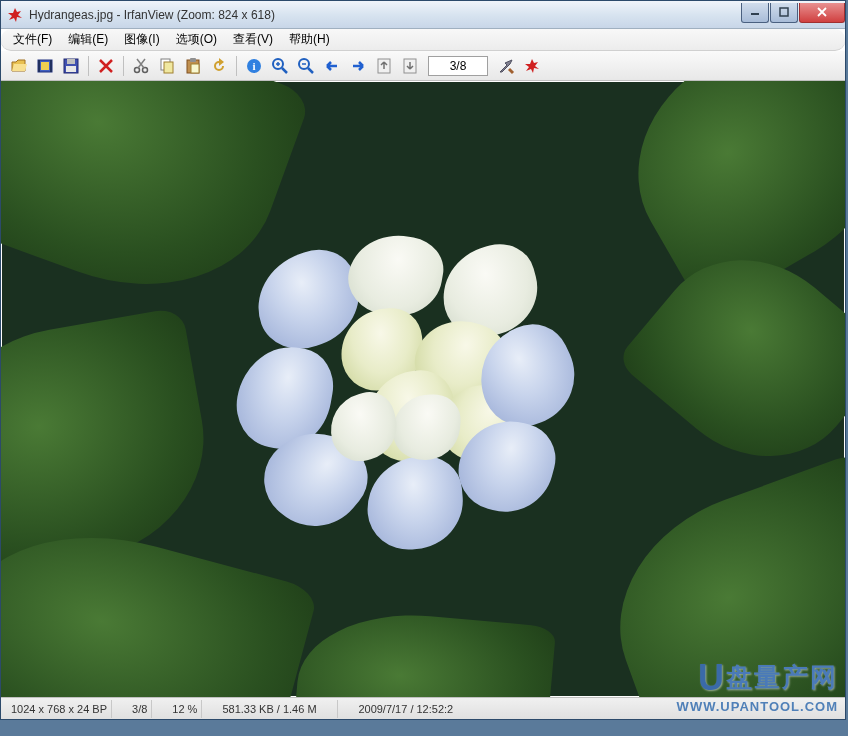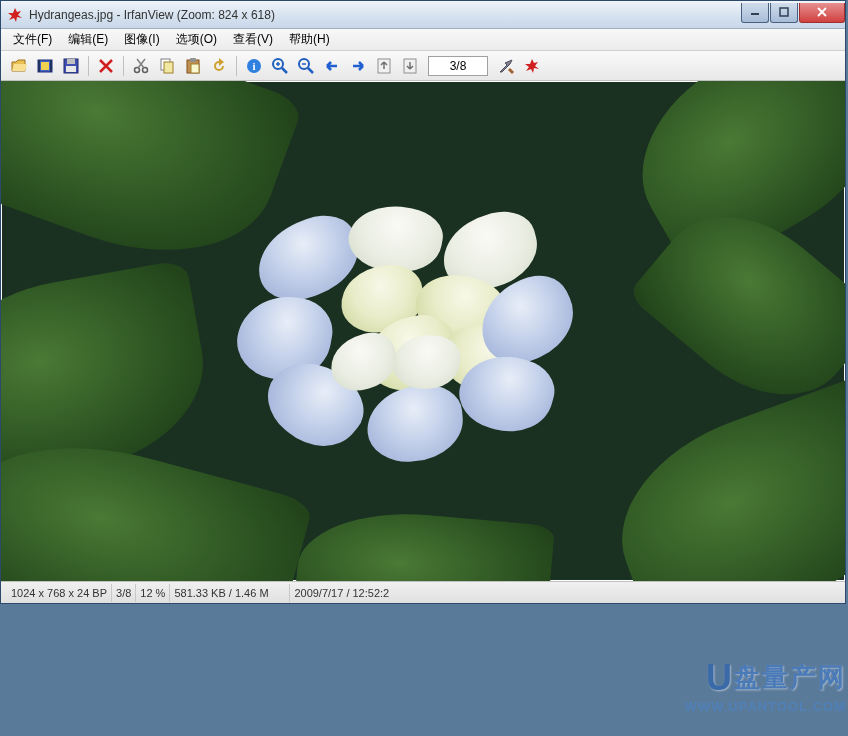--- a/index.html
+++ b/index.html
@@ -1,36 +1,36 @@
 <!DOCTYPE html>
 <html><head>
 <meta charset="utf-8">
 <style>
 * { margin: 0; padding: 0; box-sizing: border-box; }
 body { font-family: "Microsoft YaHei", Tahoma, Arial, sans-serif; font-size: 12px; background: #5a7a9a; width: 848px; height: 736px; overflow: hidden; position: relative; }
-.window { width: 846px; height: 604px; border: 1px solid #2c4a6b; background: #fff; display: flex; flex-direction: column; }
+.window { width: 846px; height: 720px; border: 1px solid #2c4a6b; background: #fff; display: flex; flex-direction: column; }
 .titlebar { height: 28px; background: linear-gradient(to bottom, #f0f4fa 0%, #d8e4f0 50%, #c8d6e8 100%); display: flex; align-items: center; border-bottom: 1px solid #a0b0c0; }
 .titlebar-icon { width: 16px; height: 16px; margin: 0 6px; }
 .titlebar-text { flex: 1; color: #333; font-size: 12px; }
 .win-controls { display: flex; height: 20px; margin-top: -4px; }
 .win-btn { width: 28px; height: 20px; margin-left: 1px; border: 1px solid #4a6080; border-top: none; border-radius: 0 0 3px 3px; display: flex; align-items: center; justify-content: center; cursor: pointer; }
 .win-min { background: linear-gradient(to bottom, #d0dcec, #a8bcd8); }
 .win-max { background: linear-gradient(to bottom, #d0dcec, #a8bcd8); }
 .win-close { background: linear-gradient(to bottom, #e89090, #d04040); width: 46px; border-color: #a03030; }
-.menubar { height: 22px; background: linear-gradient(to bottom, #f8f8f8, #ececec); border-bottom: 1px solid #d0d0d0; display: flex; align-items: center; padding: 0 4px; }
+.menubar { height: 22px; background: linear-gradient(to bottom, #f8f8f8, #ececec); border-bottom: 1px solid #d0d0d0; display: flex; align-items: center; padding: 0 4px; border-radius: 10px; }
 .menu-item { padding: 2px 8px; cursor: pointer; color: #000; }
 .toolbar { height: 30px; background: linear-gradient(to bottom, #fafafa, #e8e8e8); border-bottom: 1px solid #c0c0c0; display: flex; align-items: center; padding: 0 6px; gap: 2px; }
 .tb-btn { width: 24px; height: 24px; display: flex; align-items: center; justify-content: center; cursor: pointer; border-radius: 2px; }
 .tb-sep { width: 1px; height: 20px; background: #c0c0c0; margin: 0 3px; }
 .tb-input { width: 60px; height: 20px; border: 1px solid #a0a0a0; text-align: center; font-size: 12px; margin: 0 4px; }
 .viewport { flex: 1; background: #fff; display: flex; align-items: flex-start; justify-content: flex-start; overflow: hidden; padding: 1px; }
 .image-area { width: 100%; height: 100%; position: relative; background: #1a3020; }
-.statusbar { height: 22px; background: linear-gradient(to bottom, #f0f0f0, #e0e0e0); border-top: 1px solid #c0c0c0; display: flex; align-items: center; padding: 0 6px; font-size: 11px; color: #333; }
+.statusbar { height: 22px; background: linear-gradient(to bottom, #f0f0f0, #e0e0e0); border-top: 1px solid #c0c0c0; display: flex; align-items: center; padding: 0 6px; font-size: 11px; color: #333; gap: 16px; }
 .status-cell { padding: 0 4px; border-right: 1px solid #c8c8c8; height: 18px; display: flex; align-items: center; }
-.watermark { position: absolute; bottom: 22px; right: 2px; text-align: right; }
+.watermark { position: absolute; bottom: 22px; right: 10px; text-align: right; }
 .watermark-main { font-size: 26px; font-weight: bold; color: #4a7ab8; letter-spacing: 2px; text-shadow: 1px 1px 2px rgba(255,255,255,0.5); }
 .watermark-u { font-size: 36px; color: #3a6aa8; font-weight: bold; vertical-align: -4px; }
 .watermark-url { font-size: 13px; color: #5080b8; font-weight: bold; letter-spacing: 1px; }
 
 .leaf { position: absolute; background: radial-gradient(ellipse at 40% 40%, #4a7a35 0%, #2a5020 60%, #1a3515 100%); border-radius: 50% 10% 50% 10%; }
 .flower-cluster { position: absolute; left: 28%; top: 22%; width: 44%; height: 60%; }
 .petal { position: absolute; border-radius: 60% 40% 55% 45%; }
 .p-blue { background: radial-gradient(ellipse at 50% 30%, #e8eef8 0%, #c8d4ec 40%, #a8b8dc 80%); }
 .p-cream { background: radial-gradient(ellipse at 50% 30%, #f8f8e8 0%, #e8ecc8 50%, #d0d8a0 90%); }
 .p-white { background: radial-gradient(ellipse at 50% 30%, #fafaf5 0%, #e8ece0 60%, #d0d8c8 100%); }

